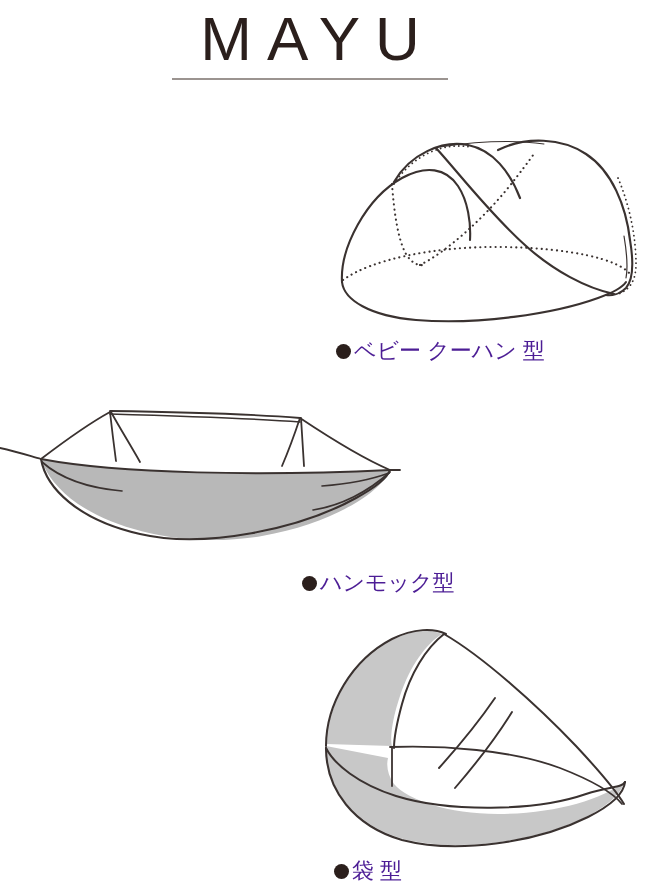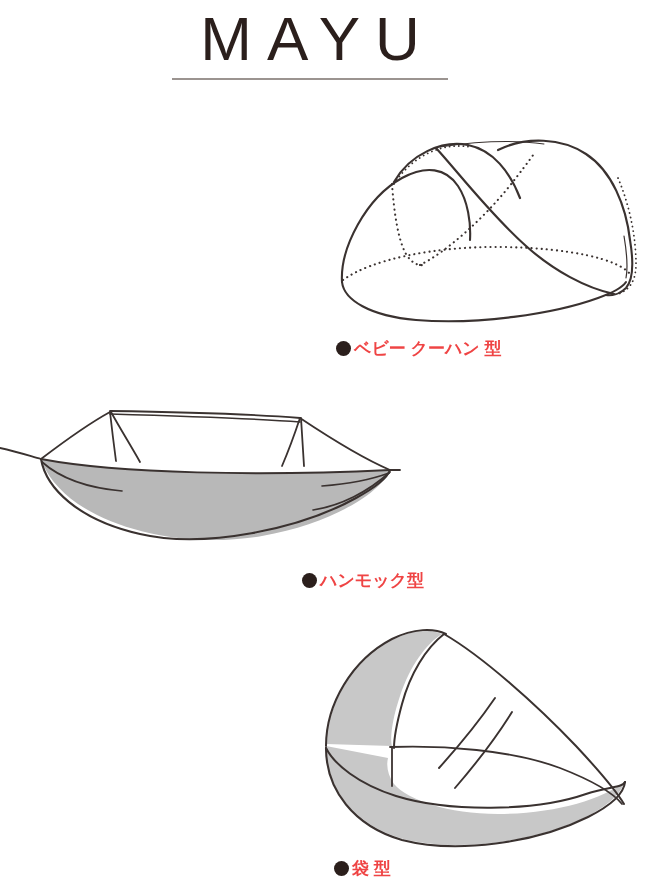--- a/index.html
+++ b/index.html
@@ -54,25 +54,24 @@
 
   #figure-baby-basket { left: 330px; top: 128px; width: 320px; height: 210px; }
   #figure-hammock     { left: 0px;   top: 396px; width: 400px; height: 150px; }
   #figure-sack        { left: 322px; top: 622px; width: 328px; height: 228px; }
 
   
   .caption {
     position: absolute;
     display: flex;
     align-items: center;
-    color: #ef4444;
-    font-size: 17px;
+    color: #4c1d95;
+    font-size: 22px;
     line-height: 1;
     white-space: nowrap;
-    font-weight: bold;
   }
   .caption .bullet {
     display: inline-block;
     width: 15px;
     height: 15px;
     border-radius: 50%;
     background: #2b1f1c;
     margin-right: 3px;
     flex: 0 0 auto;
   }

